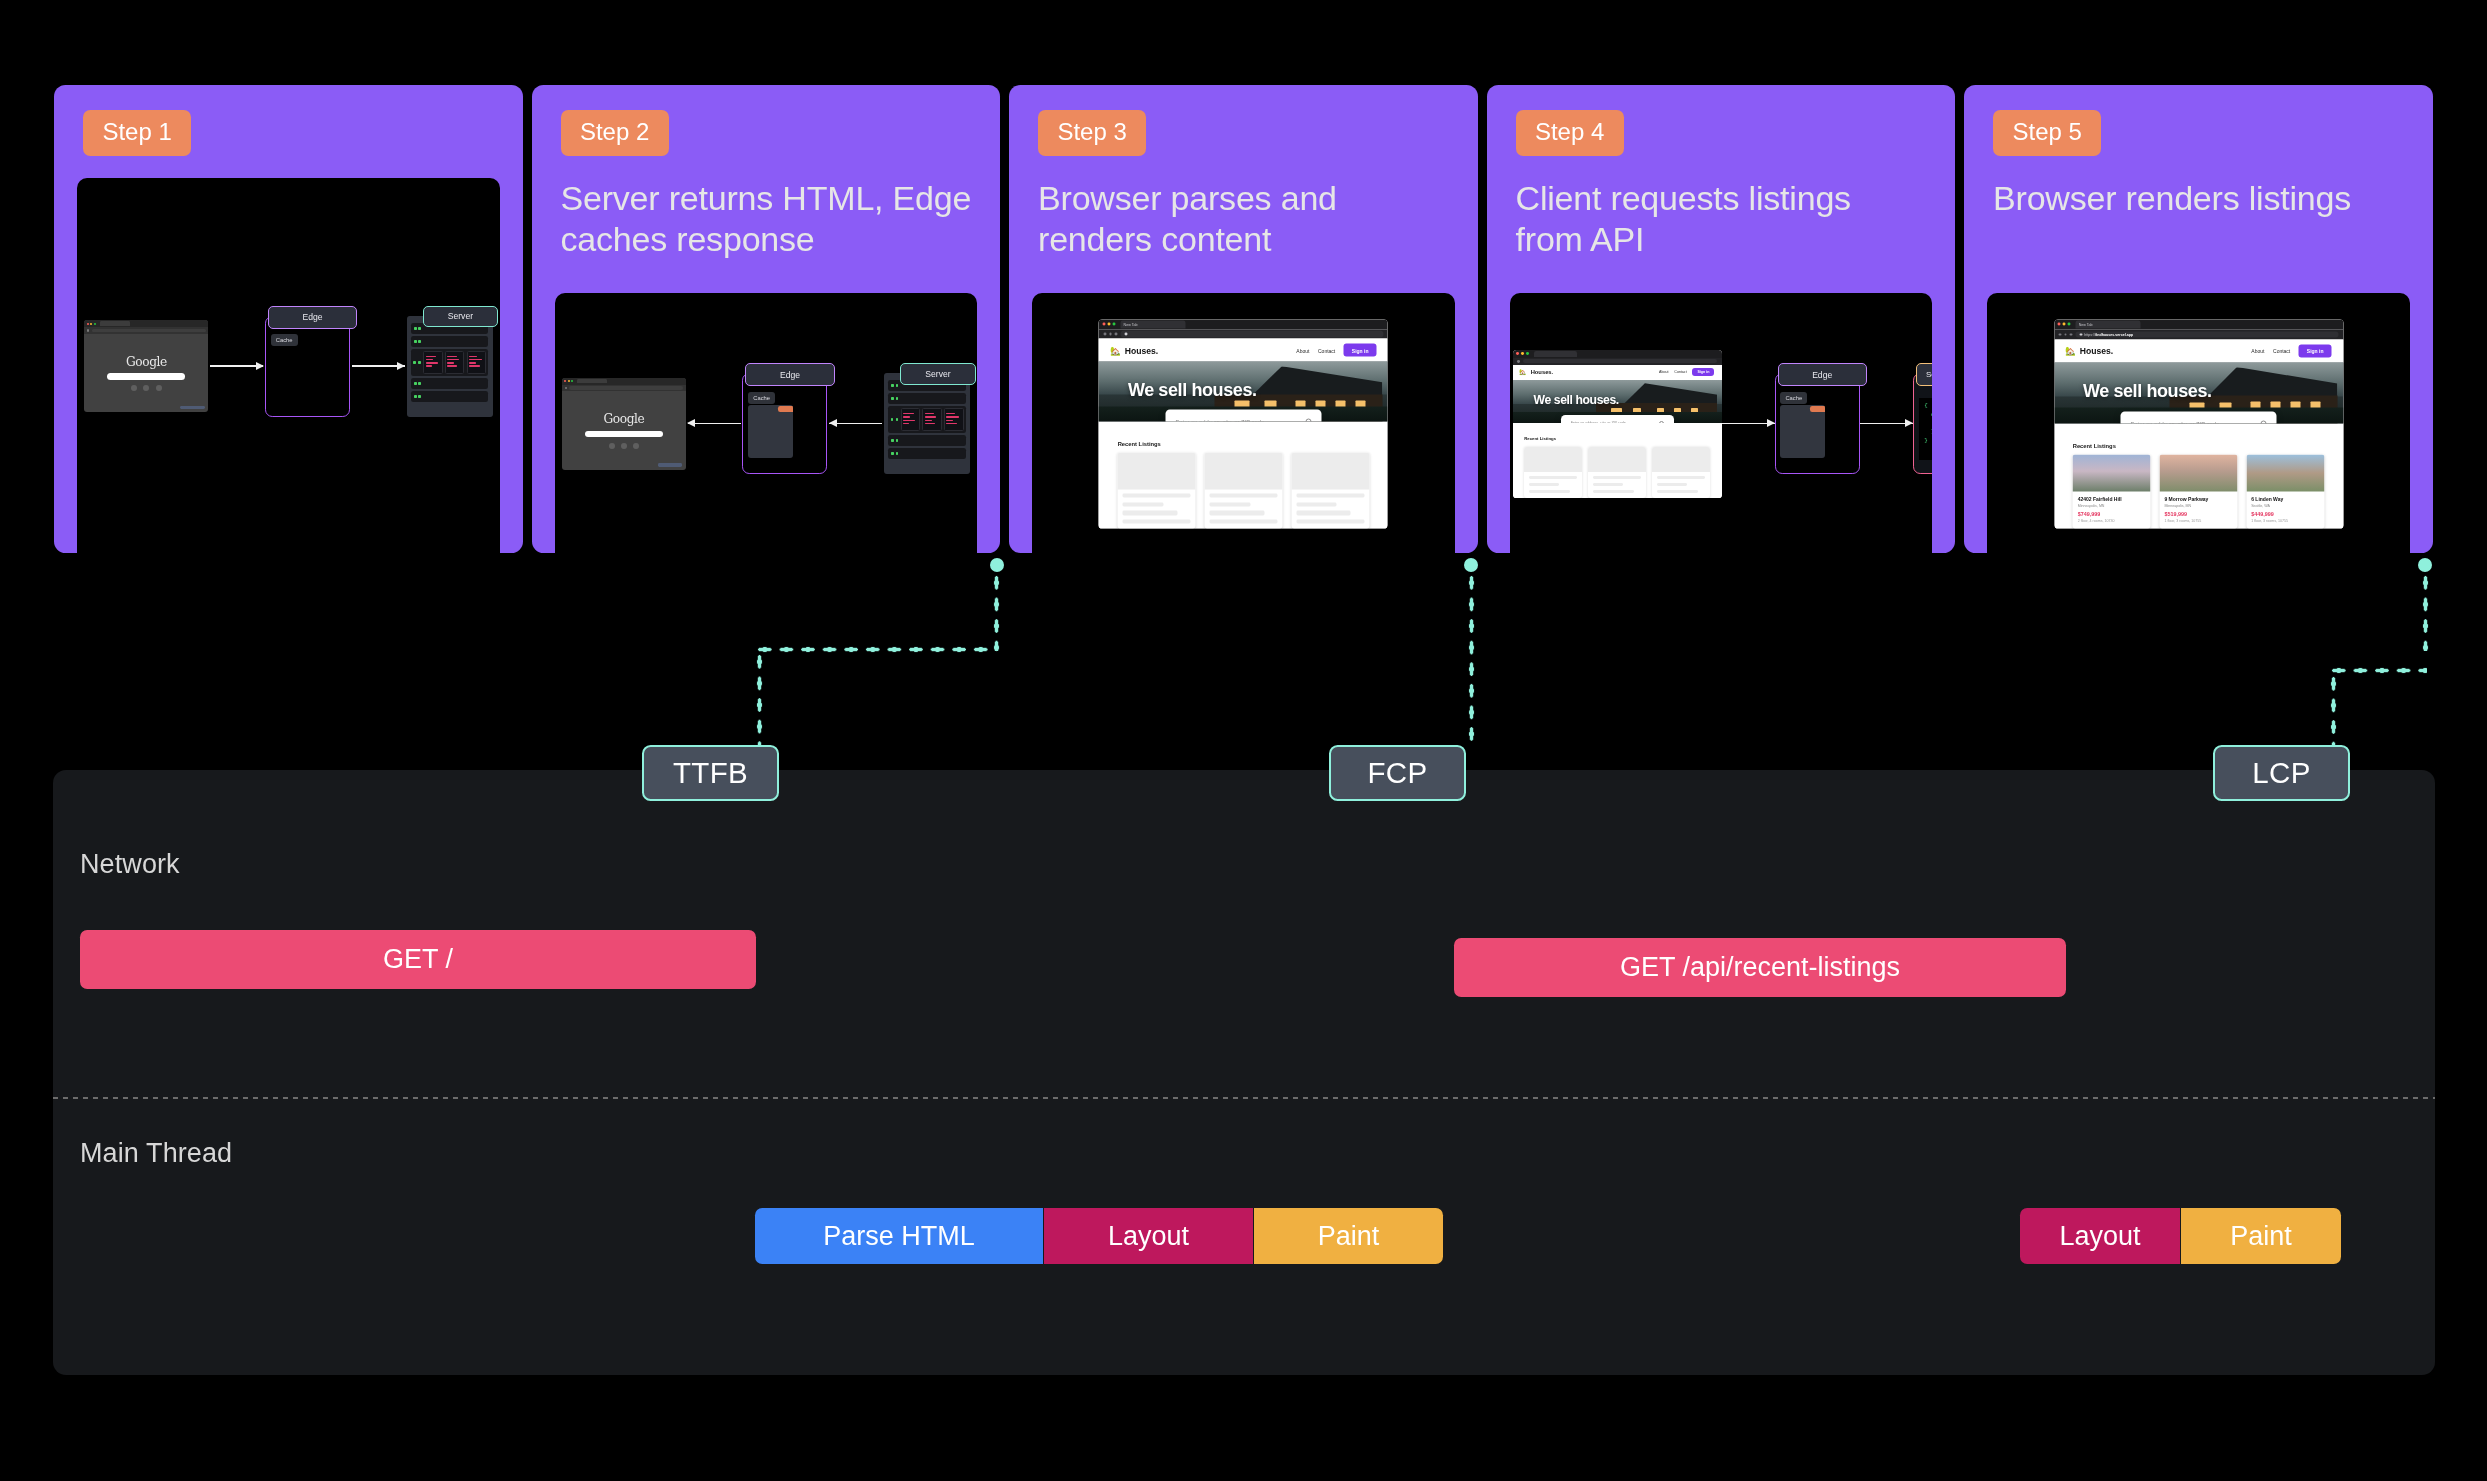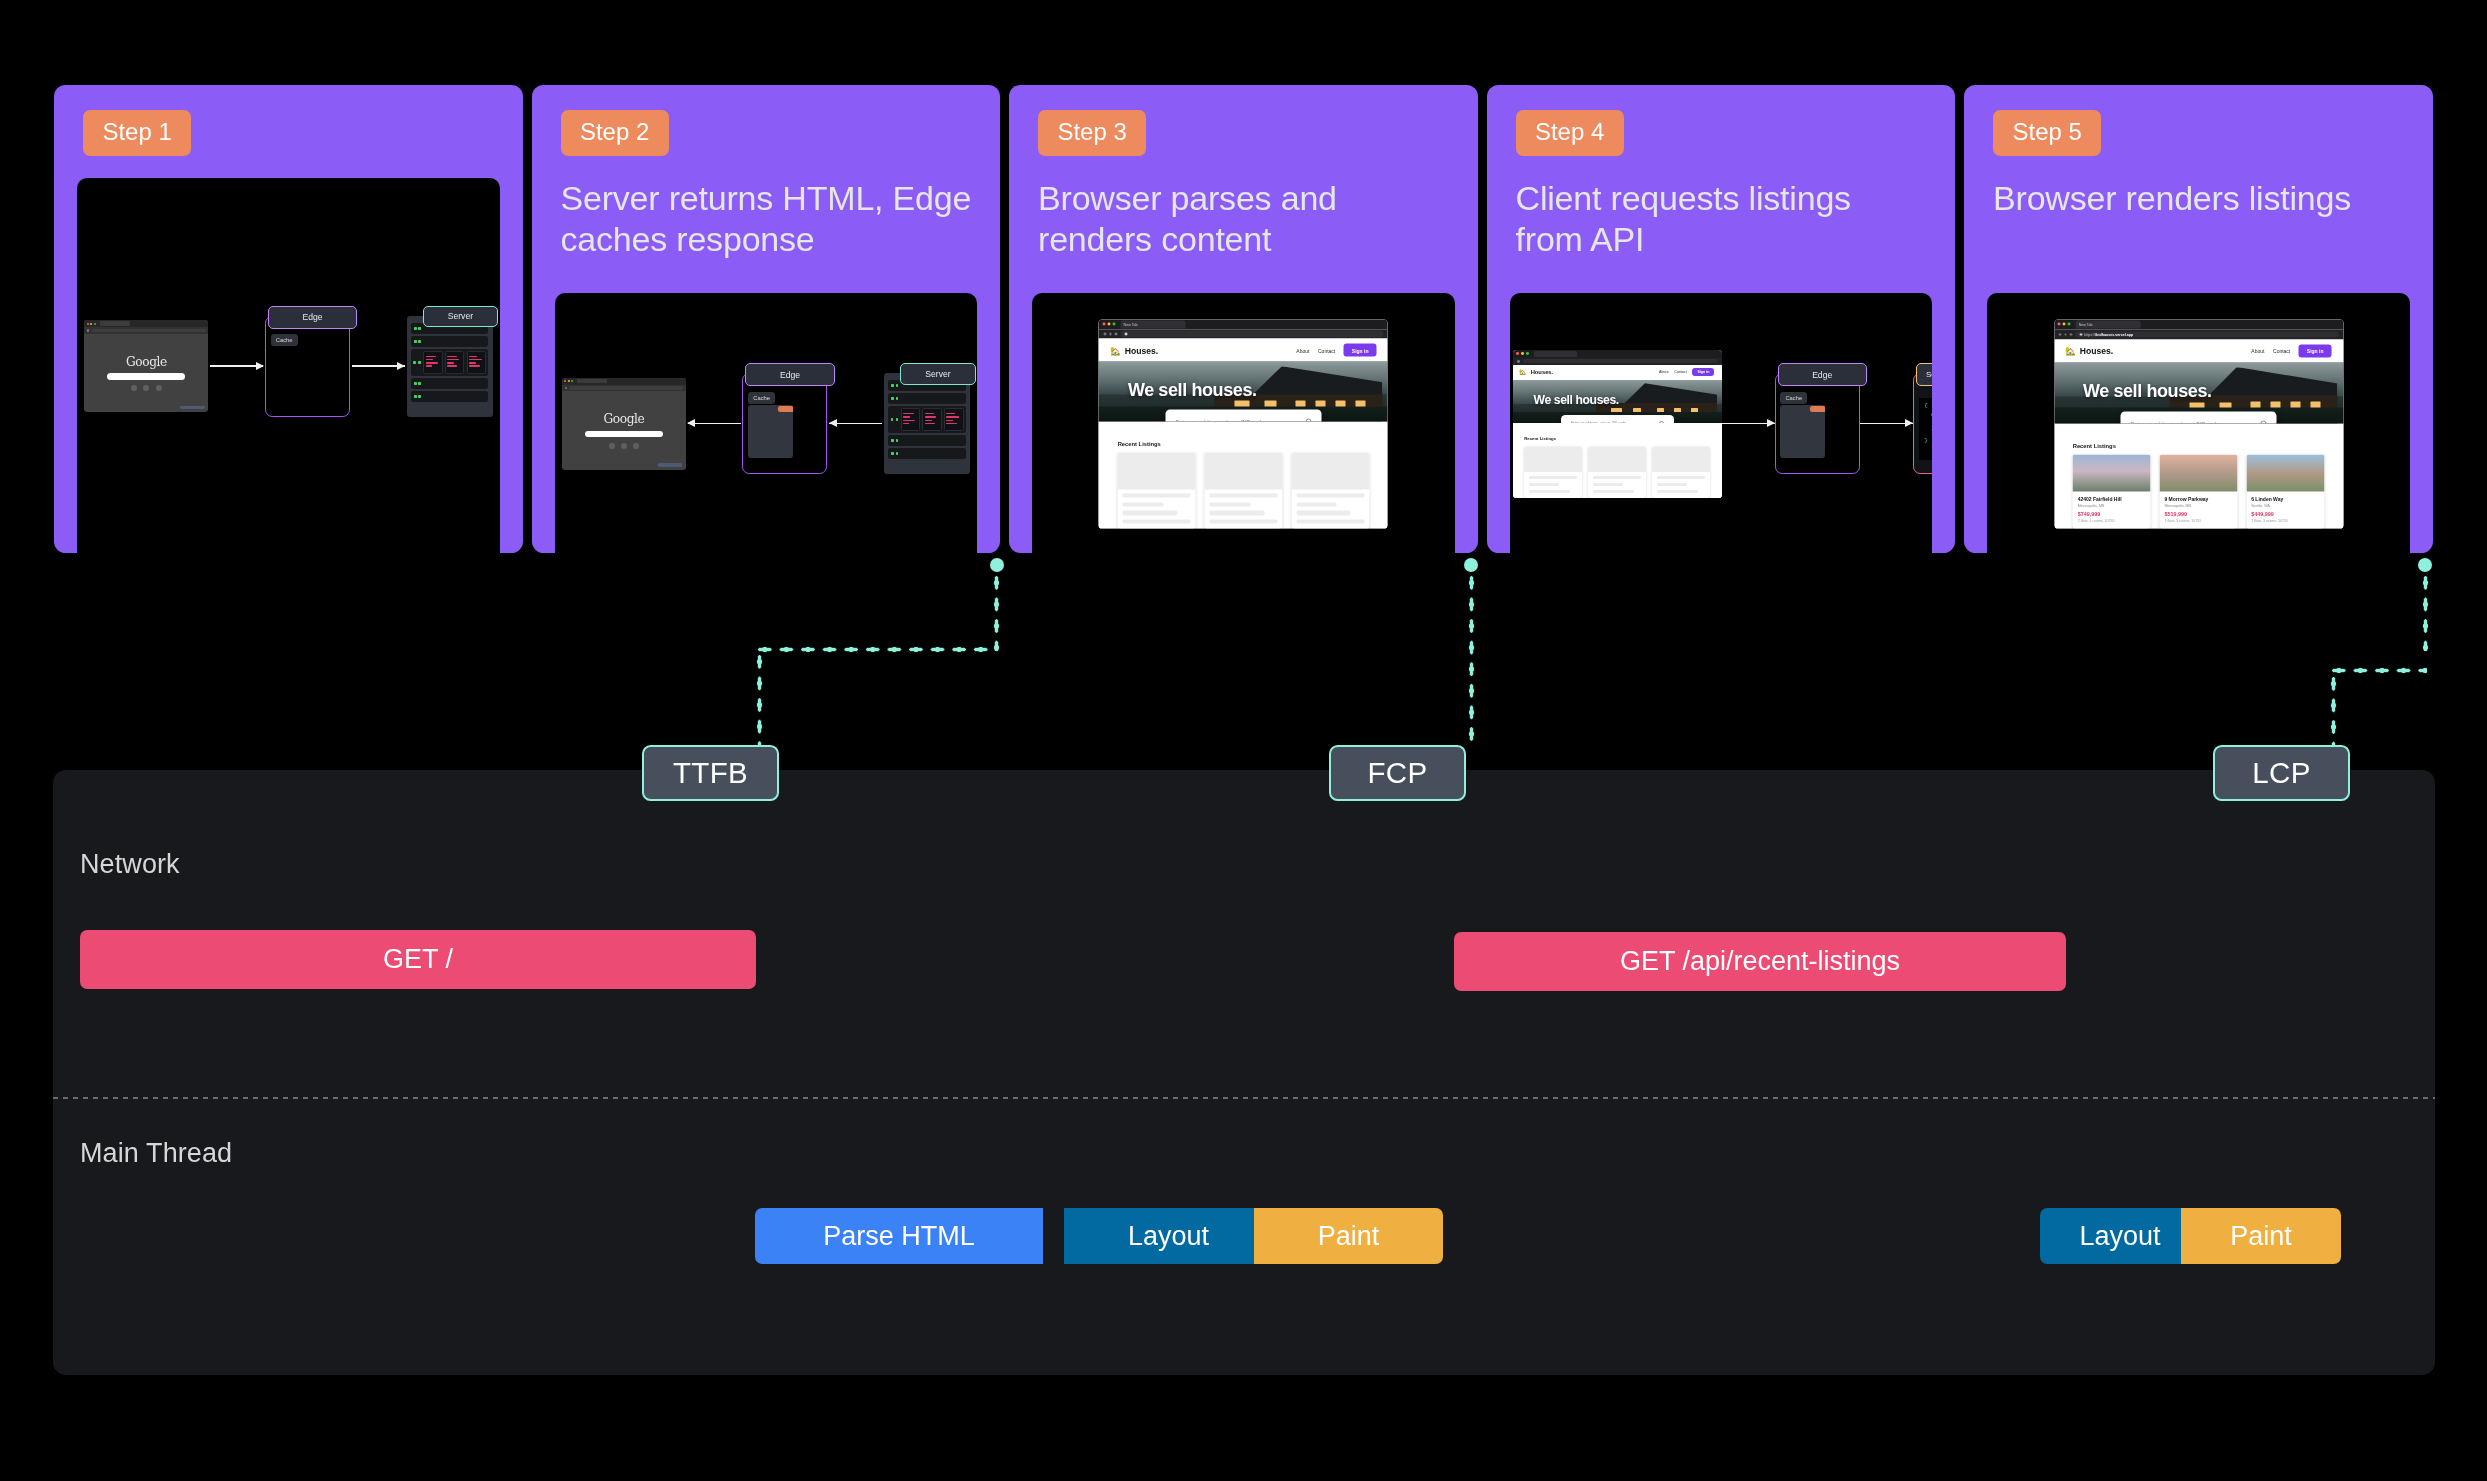--- a/index.html
+++ b/index.html
@@ -214,21 +214,21 @@
   .divider { position:absolute; left:0; right:0; top:327px; height:2.2px;
              background-image: linear-gradient(to right,#6c6c6c 0 5px, transparent 5px 10px);
              background-size: 10px 2.2px; }
   .bar { position:absolute; height: 59px; border-radius: 7.2px;
          display:flex; align-items:center; justify-content:center;
          color:#ffffff; font-size: 27px; }
   .bar.net { background:#ec4b74; }
   .seg { position:absolute; height: 56px; display:flex; align-items:center;
          justify-content:center; color:#fff; font-size: 27px; }
   .seg.parse { background:#3b82f6; border-radius: 7.2px 0 0 7.2px; }
-  .seg.layout { background:#0369a1;margin-left:20px; }
+  .seg.layout { background:#be185d; }
   .seg.paint { background:#f0b041; border-radius: 0 7.2px 7.2px 0; }
   .seg.layout.first { border-radius: 7.2px 0 0 7.2px; }
 </style>
 </head>
 <body>
 
 <div class="stage">
 
   <div class="cards-row">
 
@@ -706,21 +706,21 @@
   <div class="metric" style="left:2213px; top:745px;">
     <span>LCP</span>
   </div>
 
   <div class="timeline">
     <div class="tl-label" style="left:27px; top:79px;">Network</div>
 
     <div class="bar net" style="left:27px; top:160px; width:676px;">
       <span>GET /</span>
     </div>
-    <div class="bar net" style="left:1401px; top:162px; width:612px;text-align:center;">
+    <div class="bar net" style="left:1401px; top:168px; width:612px;text-align:center;">
       <span>GET /api/recent-listings</span>
     </div>
 
     <div class="divider"></div>
 
     <div class="tl-label" style="left:27px; top:368px;">Main Thread</div>
 
     <div class="seg parse" style="left:702px; top:438px; width:288px;">
       <span>Parse HTML</span>
     </div>

